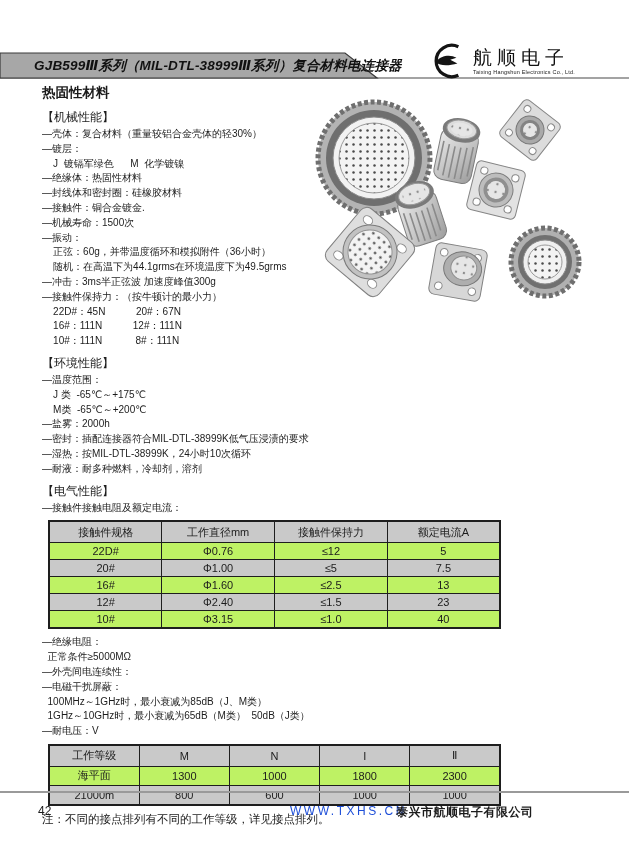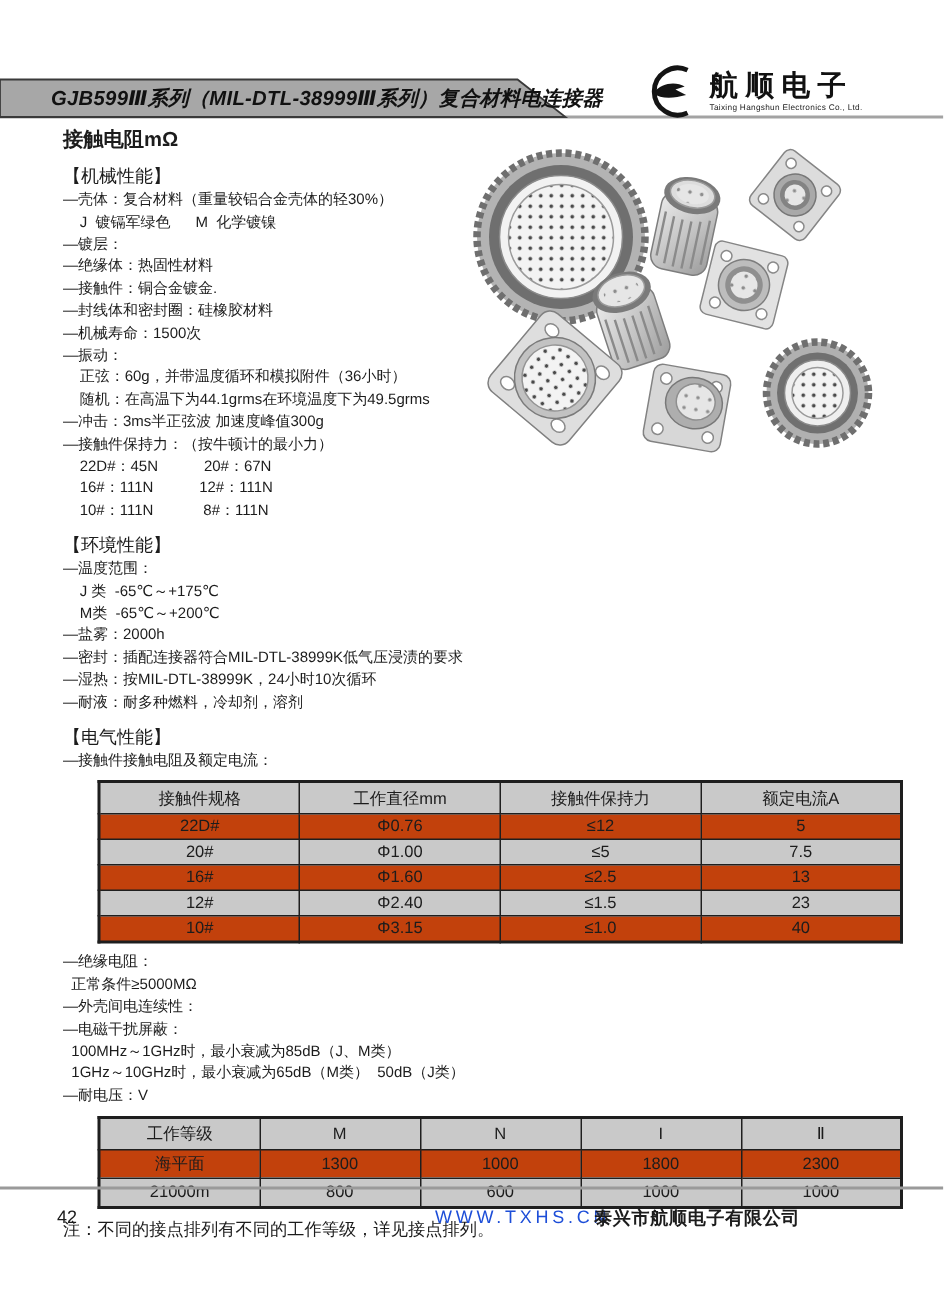--- a/index.html
+++ b/index.html
@@ -9,36 +9,36 @@
   }
   
   .header-rule{position:absolute;left:0;top:77px;width:629px;height:2px;background:#a3a3a3;}
   .title-banner{position:absolute;left:0;top:52px;width:380px;height:27px;}
   .title-banner svg{position:absolute;left:0;top:0;}
   .title-banner .title-text{
     position:absolute;left:34px;top:5px;font-size:13.5px;font-weight:bold;color:#111;
     letter-spacing:0.2px;white-space:nowrap;font-style:italic;
   }
   .logo{position:absolute;left:426px;top:42px;display:flex;align-items:center;gap:7px;}
-  .logo-text-cn{font-size:19px;font-weight:bold;color:#111;letter-spacing:5px;line-height:20px;white-space:nowrap;}
+  .logo-text-cn{font-size:19px;font-weight:normal;color:#111;letter-spacing:5px;line-height:20px;white-space:nowrap;}
   .logo-text-en{font-size:5.5px;color:#222;letter-spacing:0.2px;white-space:nowrap;margin-top:1px;}
   
   .page-heading{position:absolute;left:42px;top:84px;font-size:13.5px;font-weight:bold;margin:0;}
   .content{position:absolute;left:42px;top:103px;width:560px;}
   .sec-heading{font-size:12px;font-weight:normal;margin:7px 0 2px 0;line-height:15px;}
   .tline{white-space:pre;font-size:10px;line-height:14.8px;}
   .photo{position:absolute;left:308px;top:92px;}
   
-  table.dtable{border-collapse:collapse;width:537px;margin:5px 0 6px 23px;table-layout:fixed;}
+  table.dtable{border-collapse:collapse;width:453px;margin:5px 0 6px 6px;table-layout:fixed;}
   table.dtable th,table.dtable td{
     border:1px solid #1e1e1e;text-align:center;font-weight:normal;
     font-size:11px;padding:0;
   }
   table.dtable th{height:20px;background:#c9c9c9;}
-  table.dtable td{height:16px;background:#c2410c;}
+  table.dtable td{height:16px;background:#bef264;}
   table.dtable tbody tr:nth-child(even) td{background:#c9c9c9;}
   table.dtable{border:2px solid #1e1e1e;}
   #voltage-table td{height:18px;}
   .note-line{font-size:11.5px;margin-top:5px;white-space:pre;}
   
   .footer-rule{position:absolute;left:0;top:791px;width:629px;height:2px;background:#9a9a9a;}
   .footer{position:absolute;left:0;top:804px;width:629px;height:20px;font-size:12px;}
   .footer .page-num{position:absolute;left:38px;top:0;}
   .footer .site{position:absolute;left:290px;top:0;letter-spacing:2.5px;color:#1d4ed8;}
   .footer .company{position:absolute;left:396px;top:0;font-weight:bold;letter-spacing:0.5px;}
@@ -149,32 +149,32 @@
     </g>
 
     <g>
       <circle cx="237" cy="170" r="34" fill="#b0b0b0" stroke="#6f6f6f" stroke-width="5" stroke-dasharray="4 2.5"></circle>
       <circle cx="237" cy="170" r="27" fill="#707070"></circle>
       <circle cx="237" cy="170" r="22" fill="#efefef" stroke="#8a8a8a"></circle>
       <circle cx="237" cy="170" r="17" fill="url(#pins)" stroke="#9a9a9a"></circle>
     </g>
   </svg>
 
-  <h1 class="page-heading">接触电阻mΩ</h1>
+  <h1 class="page-heading">热固性材料</h1>
 
   <div class="content">
 
     <div class="sec-heading">【机械性能】</div>
     <div>
         <div class="tline">—壳体：复合材料（重量较铝合金壳体的轻30%）</div>
+        <div class="tline">—镀层：</div>
         <div class="tline">    J  镀镉军绿色      M  化学镀镍</div>
-        <div class="tline">—镀层：</div>
         <div class="tline">—绝缘体：热固性材料</div>
+        <div class="tline">—封线体和密封圈：硅橡胶材料</div>
         <div class="tline">—接触件：铜合金镀金.</div>
-        <div class="tline">—封线体和密封圈：硅橡胶材料</div>
         <div class="tline">—机械寿命：1500次</div>
         <div class="tline">—振动：</div>
         <div class="tline">    正弦：60g，并带温度循环和模拟附件（36小时）</div>
         <div class="tline">    随机：在高温下为44.1grms在环境温度下为49.5grms</div>
         <div class="tline">—冲击：3ms半正弦波 加速度峰值300g</div>
         <div class="tline">—接触件保持力：（按牛顿计的最小力）</div>
         <div class="tline">    22D#：45N           20#：67N</div>
         <div class="tline">    16#：111N           12#：111N</div>
         <div class="tline">    10#：111N            8#：111N</div>
       </div>

